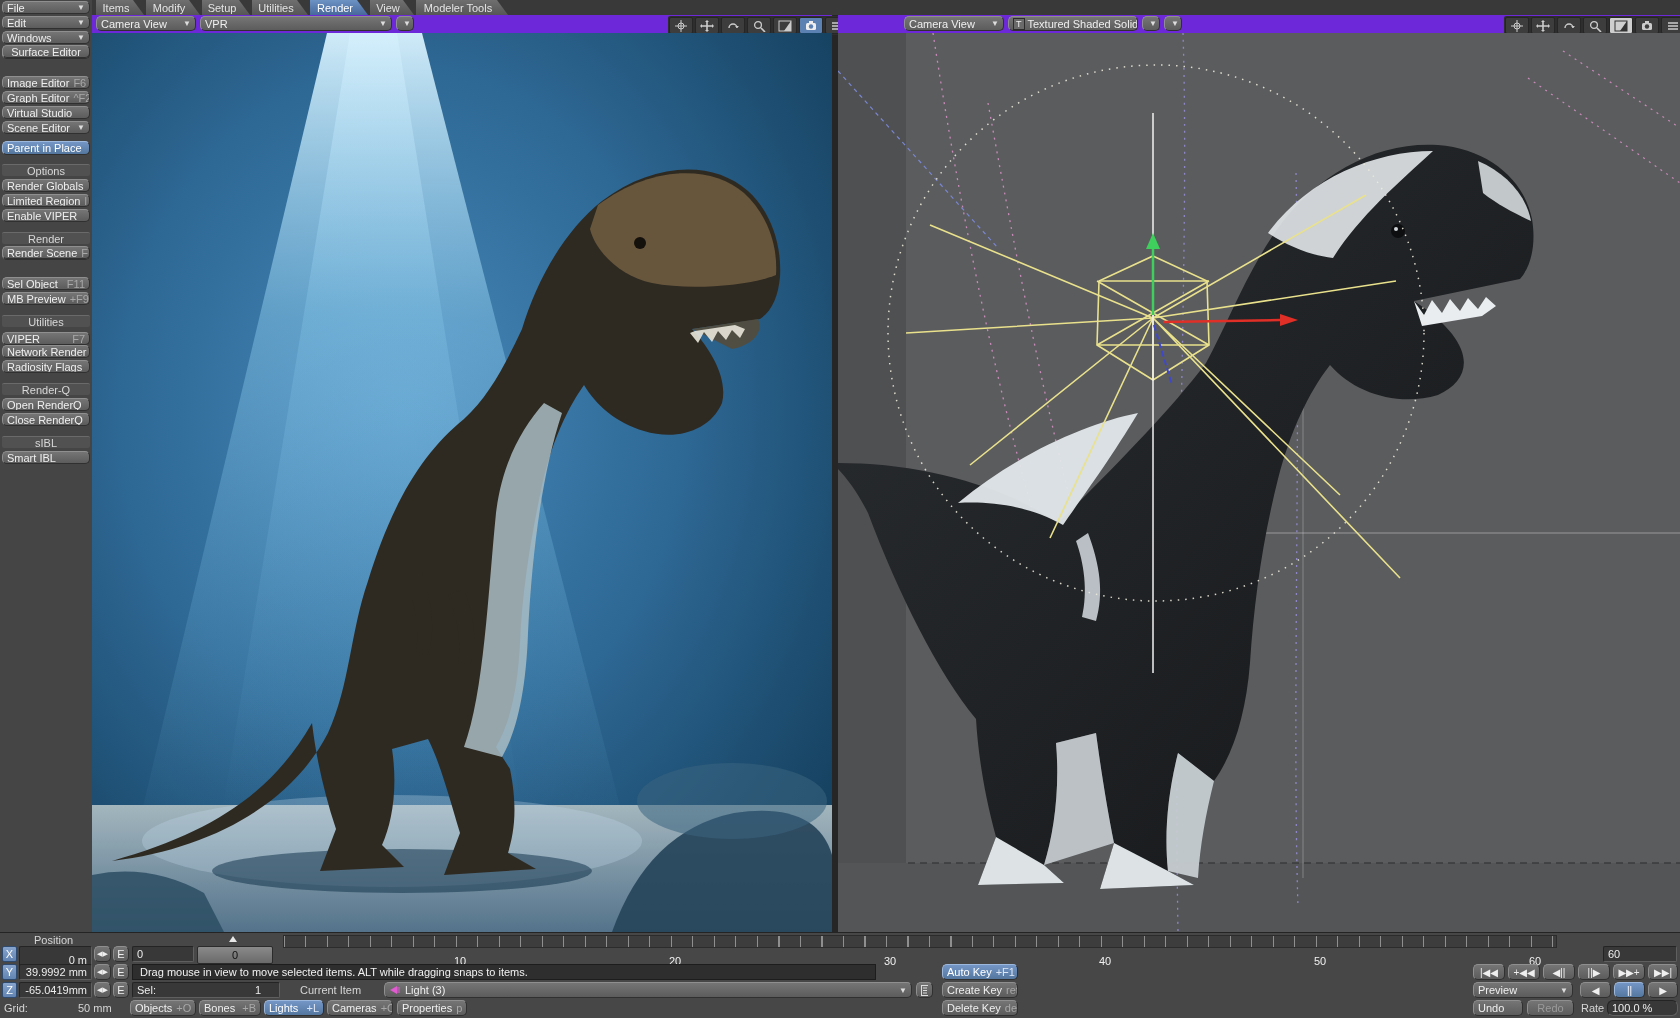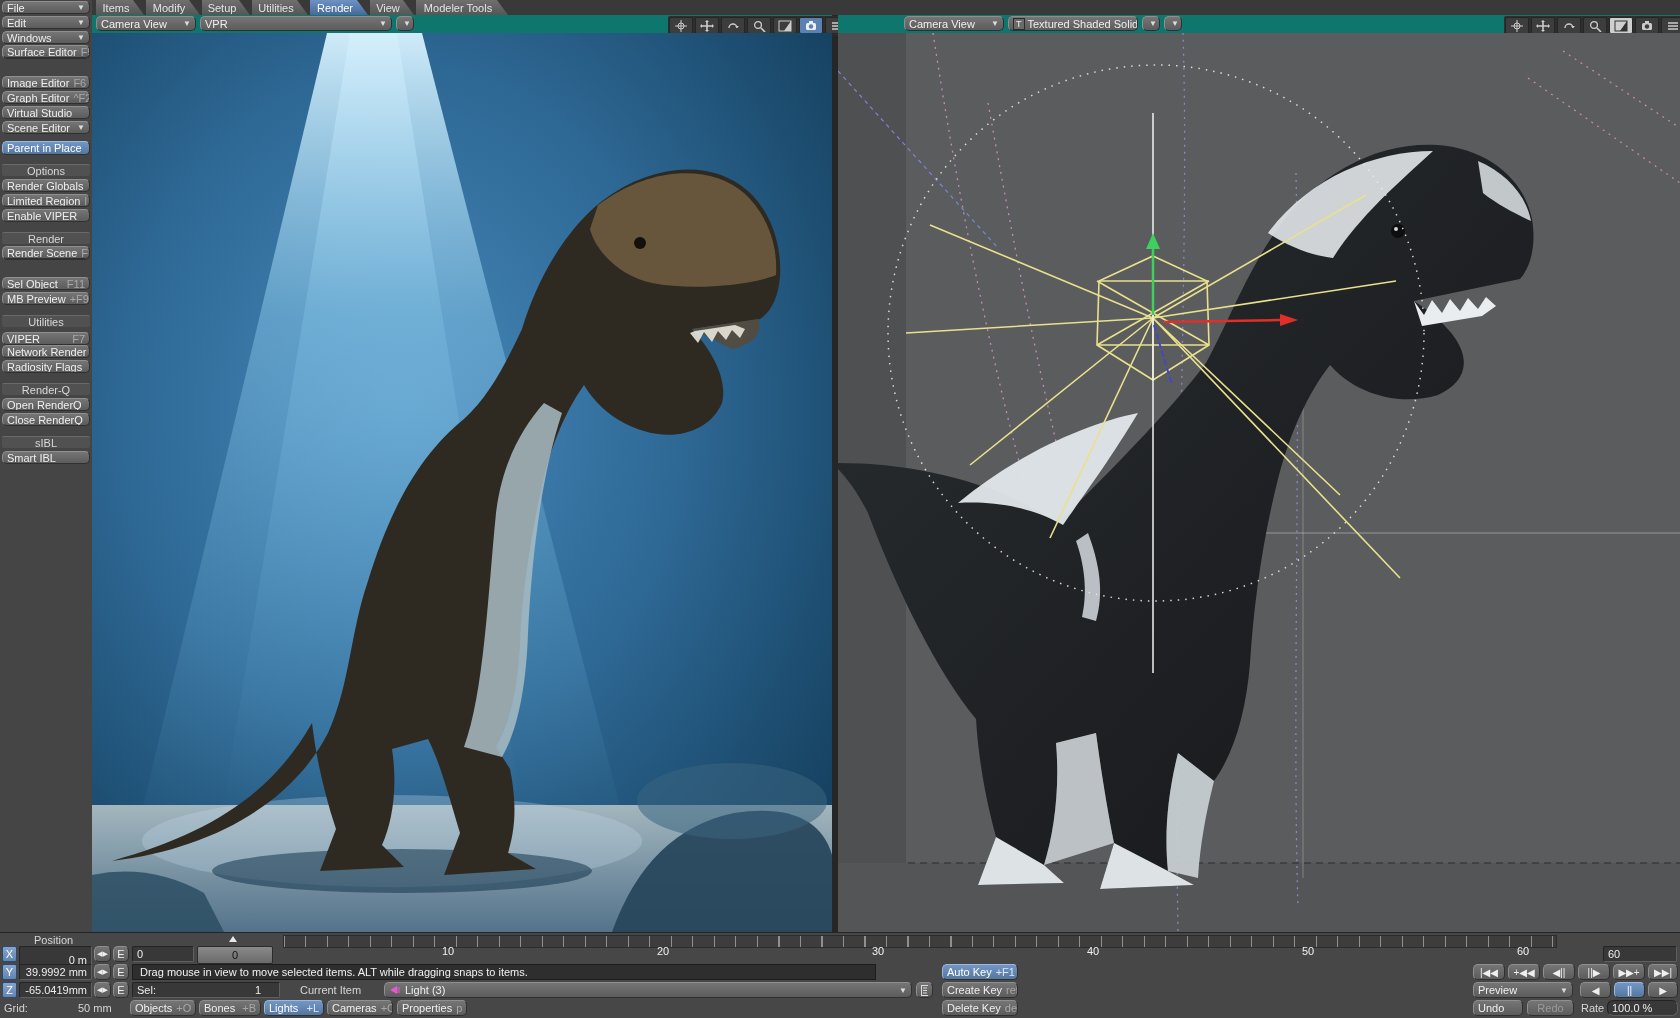--- a/index.html
+++ b/index.html
@@ -28,33 +28,33 @@
   
   .tabbar{left:0;top:0;width:1680px;height:15px;background:#393939;border-bottom:1px solid #2a2a2a;}
   .tab{position:absolute;top:0;height:15px;background:linear-gradient(#6f6f6f,#565656);
        color:#e4e4e4;display:flex;align-items:center;justify-content:center;
        clip-path:polygon(0 0,calc(100% - 11px) 0,100% 100%,0 100%);padding:0 14px 0 6px;box-sizing:border-box;}
   .tab.active{background:linear-gradient(#6d92c4,#47689a);color:#fff;}
   
   .sidebar{left:0;top:0;width:92px;height:932px;background:#454545;}
   .srow{position:absolute;left:2px;width:88px;height:13px;font-size:11px;}
   
-  .vphead{background:#0f766e;border-bottom:3px solid #84cc16;height:18px;}
+  .vphead{background:#6d28d9;border-bottom:3px solid #84cc16;height:18px;}
   .iconstrip{display:flex;gap:2px;background:#2e2e2e;padding:1px;border-radius:2px;}
   .icbtn{width:22px;height:15px;background:#3d3d3d;border:1px solid #262626;border-radius:2px;
          display:flex;align-items:center;justify-content:center;}
   .icbtn.active{background:#5b80b2;}
   .icbtn.lit{background:#cfcfcf;}
   .icbtn svg{display:block;}
   
   .bottom{left:0;top:932px;width:1680px;height:86px;background:#474747;border-top:1px solid #242424;}
   .ruler{position:absolute;left:283px;top:2px;width:1272px;height:11px;background:#3d3d3d;
          background-image:repeating-linear-gradient(to right,#8f8f8f 0 1px,transparent 1px 21.5px);
          border:1px solid #2c2c2c;}
-  .ticklbl{position:absolute;top:12px;color:#f0f0f0;transform:translateX(-50%);}
+  .ticklbl{position:absolute;top:22px;color:#f0f0f0;transform:translateX(-50%);margin-left:12px;}
   .knob{background:linear-gradient(#8a8a8a,#6a6a6a);border:1px solid #2b2b2b;border-radius:2px;
         color:#111;display:flex;align-items:center;justify-content:center;}
   .marker{width:0;height:0;border-left:4px solid transparent;border-right:4px solid transparent;
           border-bottom:6px solid #e8e8e8;}
   .infobar{background:#2e2e2e;border:1px solid #1d1d1d;color:#f2f2f2;display:flex;align-items:center;padding:0 7px;box-sizing:border-box;}
   .tbtn{font-size:10px;justify-content:center;}
 </style>
 </head>
 <body>
 
@@ -94,21 +94,21 @@
       </div>
     <div class="srow btn" style="top:31px;">
         <span>Windows</span>
         <span class="dd-arrow">▼</span>
       </div>
     <div class="srow btn" style="top:46px;">
         <span>Help</span>
         <span class="dd-arrow">▼</span>
       </div>
 
-    <div class="srow btn" style="top:45px;">
+    <div class="srow btn" style="top:45px;flex-direction:column;">
         <span>Surface Editor</span>
         <span class="sc">F5</span>
       </div>
     <div class="srow btn" style="top:76px;">
         <span>Image Editor</span>
         <span class="sc">F6</span>
       </div>
     <div class="srow btn" style="top:91px;">
         <span>Graph Editor</span>
         <span class="sc">^F2</span>

